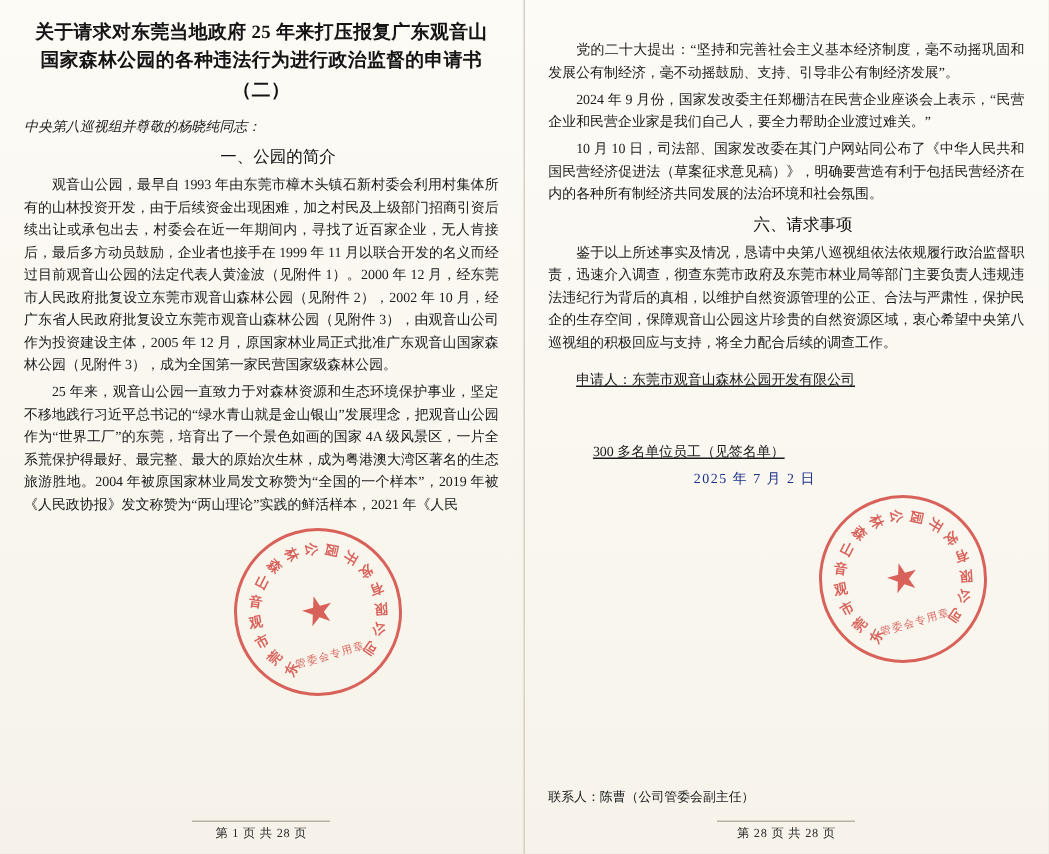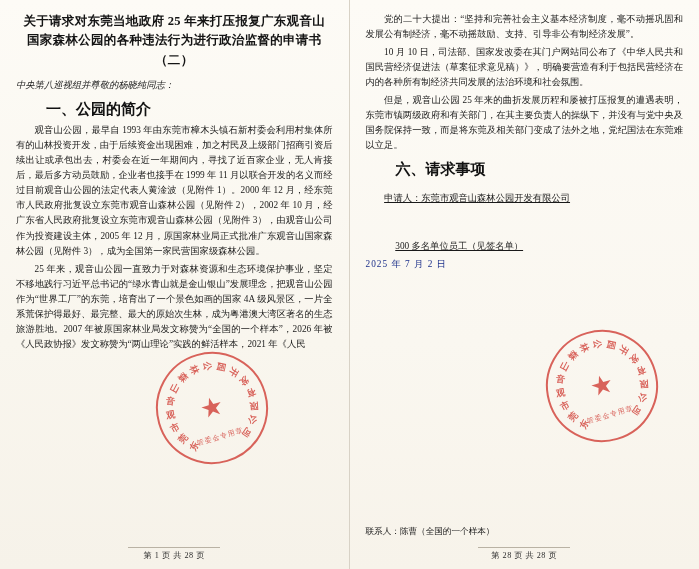--- a/index.html
+++ b/index.html
@@ -26,21 +26,21 @@
     height: 569px;
     background: #fbf9f3;
     box-sizing: border-box;
     padding: 10px 16px 22px 16px;
     overflow: hidden;
   }
   .page.left {
     border-right: 1px solid #d8d2c6;
   }
   .page.right {
-    padding-top: 12px;
+    padding-top: 27px;
   }
   
   .page.left { background: linear-gradient(180deg,#fdfbf6 0%, #f9f6ee 60%, #f6f2e9 100%); }
   .page.right { background: linear-gradient(180deg,#fdfbf6 0%, #faf7f0 60%, #f7f3ea 100%); }
 
   .doc-title {
     text-align: center;
     font-weight: bold;
     font-size: 12.5px;
     line-height: 1.55;
@@ -51,43 +51,44 @@
   .para {
     font-size: 9.3px;
     line-height: 1.62;
     color: #1a1a1a;
     text-align: justify;
     margin: 0 0 3px 0;
     text-indent: 2em;
   }
   .para.noindent { text-indent: 0; font-style: italic; }
   .section-head {
-    font-size: 15px;
-    font-weight: bold;
+    font-size: 11px;
+    font-weight: normal;
     line-height: 1.6;
     color: #111;
     margin: 4px 0 2px 0;
     text-indent: 2em;
+    text-align: center;
   }
   .sign-block {
     margin-top: 10px;
     font-size: 9.3px;
     line-height: 1.7;
     color: #1a1a1a;
   }
   .sign-line {
     text-indent: 2em;
     text-decoration: underline;
   }
   .sign-line.right-ind {
     text-indent: 3.2em;
     margin-top: 32px;
   }
   .sign-date {
-    text-align: left;
+    text-align: center;
     padding-right: 42px;
     margin-top: 2px;
     font-size: 9.3px;
     letter-spacing: 1px;
   }
   .contact-block {
     position: absolute;
     left: 16px;
     right: 16px;
     bottom: 30px;
@@ -173,21 +174,21 @@
 
     <div class="doc-title">关于请求对东莞当地政府 25 年来打压报复广东观音山国家森林公园的各种违法行为进行政治监督的申请书（二）</div>
 
     <div class="para noindent">中央第八巡视组并尊敬的杨晓纯同志：</div>
 
 
     <div class="section-head">一、公园的简介</div>
 
     <div class="para">观音山公园，最早自 1993 年由东莞市樟木头镇石新村委会利用村集体所有的山林投资开发，由于后续资金出现困难，加之村民及上级部门招商引资后续出让或承包出去，村委会在近一年期间内，寻找了近百家企业，无人肯接后，最后多方动员鼓励，企业者也接手在 1999 年 11 月以联合开发的名义而经过目前观音山公园的法定代表人黄淦波（见附件 1）。2000 年 12 月，经东莞市人民政府批复设立东莞市观音山森林公园（见附件 2），2002 年 10 月，经广东省人民政府批复设立东莞市观音山森林公园（见附件 3），由观音山公司作为投资建设主体，2005 年 12 月，原国家林业局正式批准广东观音山国家森林公园（见附件 3），成为全国第一家民营国家级森林公园。</div>
 
-    <div class="para">25 年来，观音山公园一直致力于对森林资源和生态环境保护事业，坚定不移地践行习近平总书记的“绿水青山就是金山银山”发展理念，把观音山公园作为“世界工厂”的东莞，培育出了一个景色如画的国家 4A 级风景区，一片全系荒保护得最好、最完整、最大的原始次生林，成为粤港澳大湾区著名的生态旅游胜地。2007 年被原国家林业局发文称赞为“全国的一个样本”，2026 年被《人民政协报》发文称赞为“两山理论”实践的鲜活样本，2021 年《人民</div>
+    <div class="para">25 年来，观音山公园一直致力于对森林资源和生态环境保护事业，坚定不移地践行习近平总书记的“绿水青山就是金山银山”发展理念，把观音山公园作为“世界工厂”的东莞，培育出了一个景色如画的国家 4A 级风景区，一片全系荒保护得最好、最完整、最大的原始次生林，成为粤港澳大湾区著名的生态旅游胜地。2004 年被原国家林业局发文称赞为“全国的一个样本”，2019 年被《人民政协报》发文称赞为“两山理论”实践的鲜活样本，2021 年《人民</div>
 
     <div class="seal seal-left">
       <div class="seal-ring-text" id="sealRingLeft">
           <span style="transform: rotate(-140deg) translate(0px, -42px) rotate(90deg) translate(-50%, -50%);">东</span>
           <span style="transform: rotate(-121.333deg) translate(0px, -42px) rotate(90deg) translate(-50%, -50%);">莞</span>
           <span style="transform: rotate(-102.667deg) translate(0px, -42px) rotate(90deg) translate(-50%, -50%);">市</span>
           <span style="transform: rotate(-84deg) translate(0px, -42px) rotate(90deg) translate(-50%, -50%);">观</span>
           <span style="transform: rotate(-65.3333deg) translate(0px, -42px) rotate(90deg) translate(-50%, -50%);">音</span>
           <span style="transform: rotate(-46.6667deg) translate(0px, -42px) rotate(90deg) translate(-50%, -50%);">山</span>
           <span style="transform: rotate(-28deg) translate(0px, -42px) rotate(90deg) translate(-50%, -50%);">森</span>
@@ -206,24 +207,25 @@
     </div>
 
     <div class="footer">
       <span class="fbox">第 1 页 共 28 页</span>
     </div>
   </div>
 
   <div class="page right">
 
     <div class="para">党的二十大提出：“坚持和完善社会主义基本经济制度，毫不动摇巩固和发展公有制经济，毫不动摇鼓励、支持、引导非公有制经济发展”。</div>
+    <div class="para">2024 年 9 月份，国家发改委主任郑栅洁在民营企业座谈会上表示，“民营企业和民营企业家是我们自己人，要全力帮助企业渡过难关。”</div>
     <div class="para">10 月 10 日，司法部、国家发改委在其门户网站同公布了《中华人民共和国民营经济促进法（草案征求意见稿）》，明确要营造有利于包括民营经济在内的各种所有制经济共同发展的法治环境和社会氛围。</div>
-    <div class="para">但是，观音山公园 25 年来的曲折发展历程和屡被打压报复的遭遇表明，东莞市镇两级政府和有关部门，在其主要负责人的操纵下，并没有与党中央及国务院保持一致，而是将东莞及相关部门变成了法外之地，党纪国法在东莞难以立足。</div>
 
     <div class="section-head">六、请求事项</div>
+    <div class="para">鉴于以上所述事实及情况，恳请中央第八巡视组依法依规履行政治监督职责，迅速介入调查，彻查东莞市政府及东莞市林业局等部门主要负责人违规违法违纪行为背后的真相，以维护自然资源管理的公正、合法与严肃性，保护民企的生存空间，保障观音山公园这片珍贵的自然资源区域，衷心希望中央第八巡视组的积极回应与支持，将全力配合后续的调查工作。</div>
 
     <div class="sign-block">
       <div class="sign-line">申请人：东莞市观音山森林公园开发有限公司</div>
       <div class="sign-line right-ind">300 多名单位员工（见签名单）</div>
       <div class="sign-date hand">2025 年 7 月 2 日</div>
     </div>
 
     <div class="seal seal-right">
       <div class="seal-ring-text" id="sealRingRight">
           <span style="transform: rotate(-140deg) translate(0px, -42px) rotate(90deg) translate(-50%, -50%);">东</span>
@@ -241,21 +243,21 @@
           <span style="transform: rotate(84deg) translate(0px, -42px) rotate(90deg) translate(-50%, -50%);">有</span>
           <span style="transform: rotate(102.667deg) translate(0px, -42px) rotate(90deg) translate(-50%, -50%);">限</span>
           <span style="transform: rotate(121.333deg) translate(0px, -42px) rotate(90deg) translate(-50%, -50%);">公</span>
           <span style="transform: rotate(140deg) translate(0px, -42px) rotate(90deg) translate(-50%, -50%);">司</span>
         </div>
       <div class="star">★</div>
       <div class="seal-sub">管委会专用章</div>
     </div>
 
     <div class="contact-block">
-      <div>联系人：陈曹（全国的一个样本）</div>
+      <div>联系人：陈曹（公司管委会副主任）</div>
     </div>
 
     <div class="footer">
       <span class="fbox">第 28 页 共 28 页</span>
     </div>
   </div>
 
 </div>
 
 </body></html>

